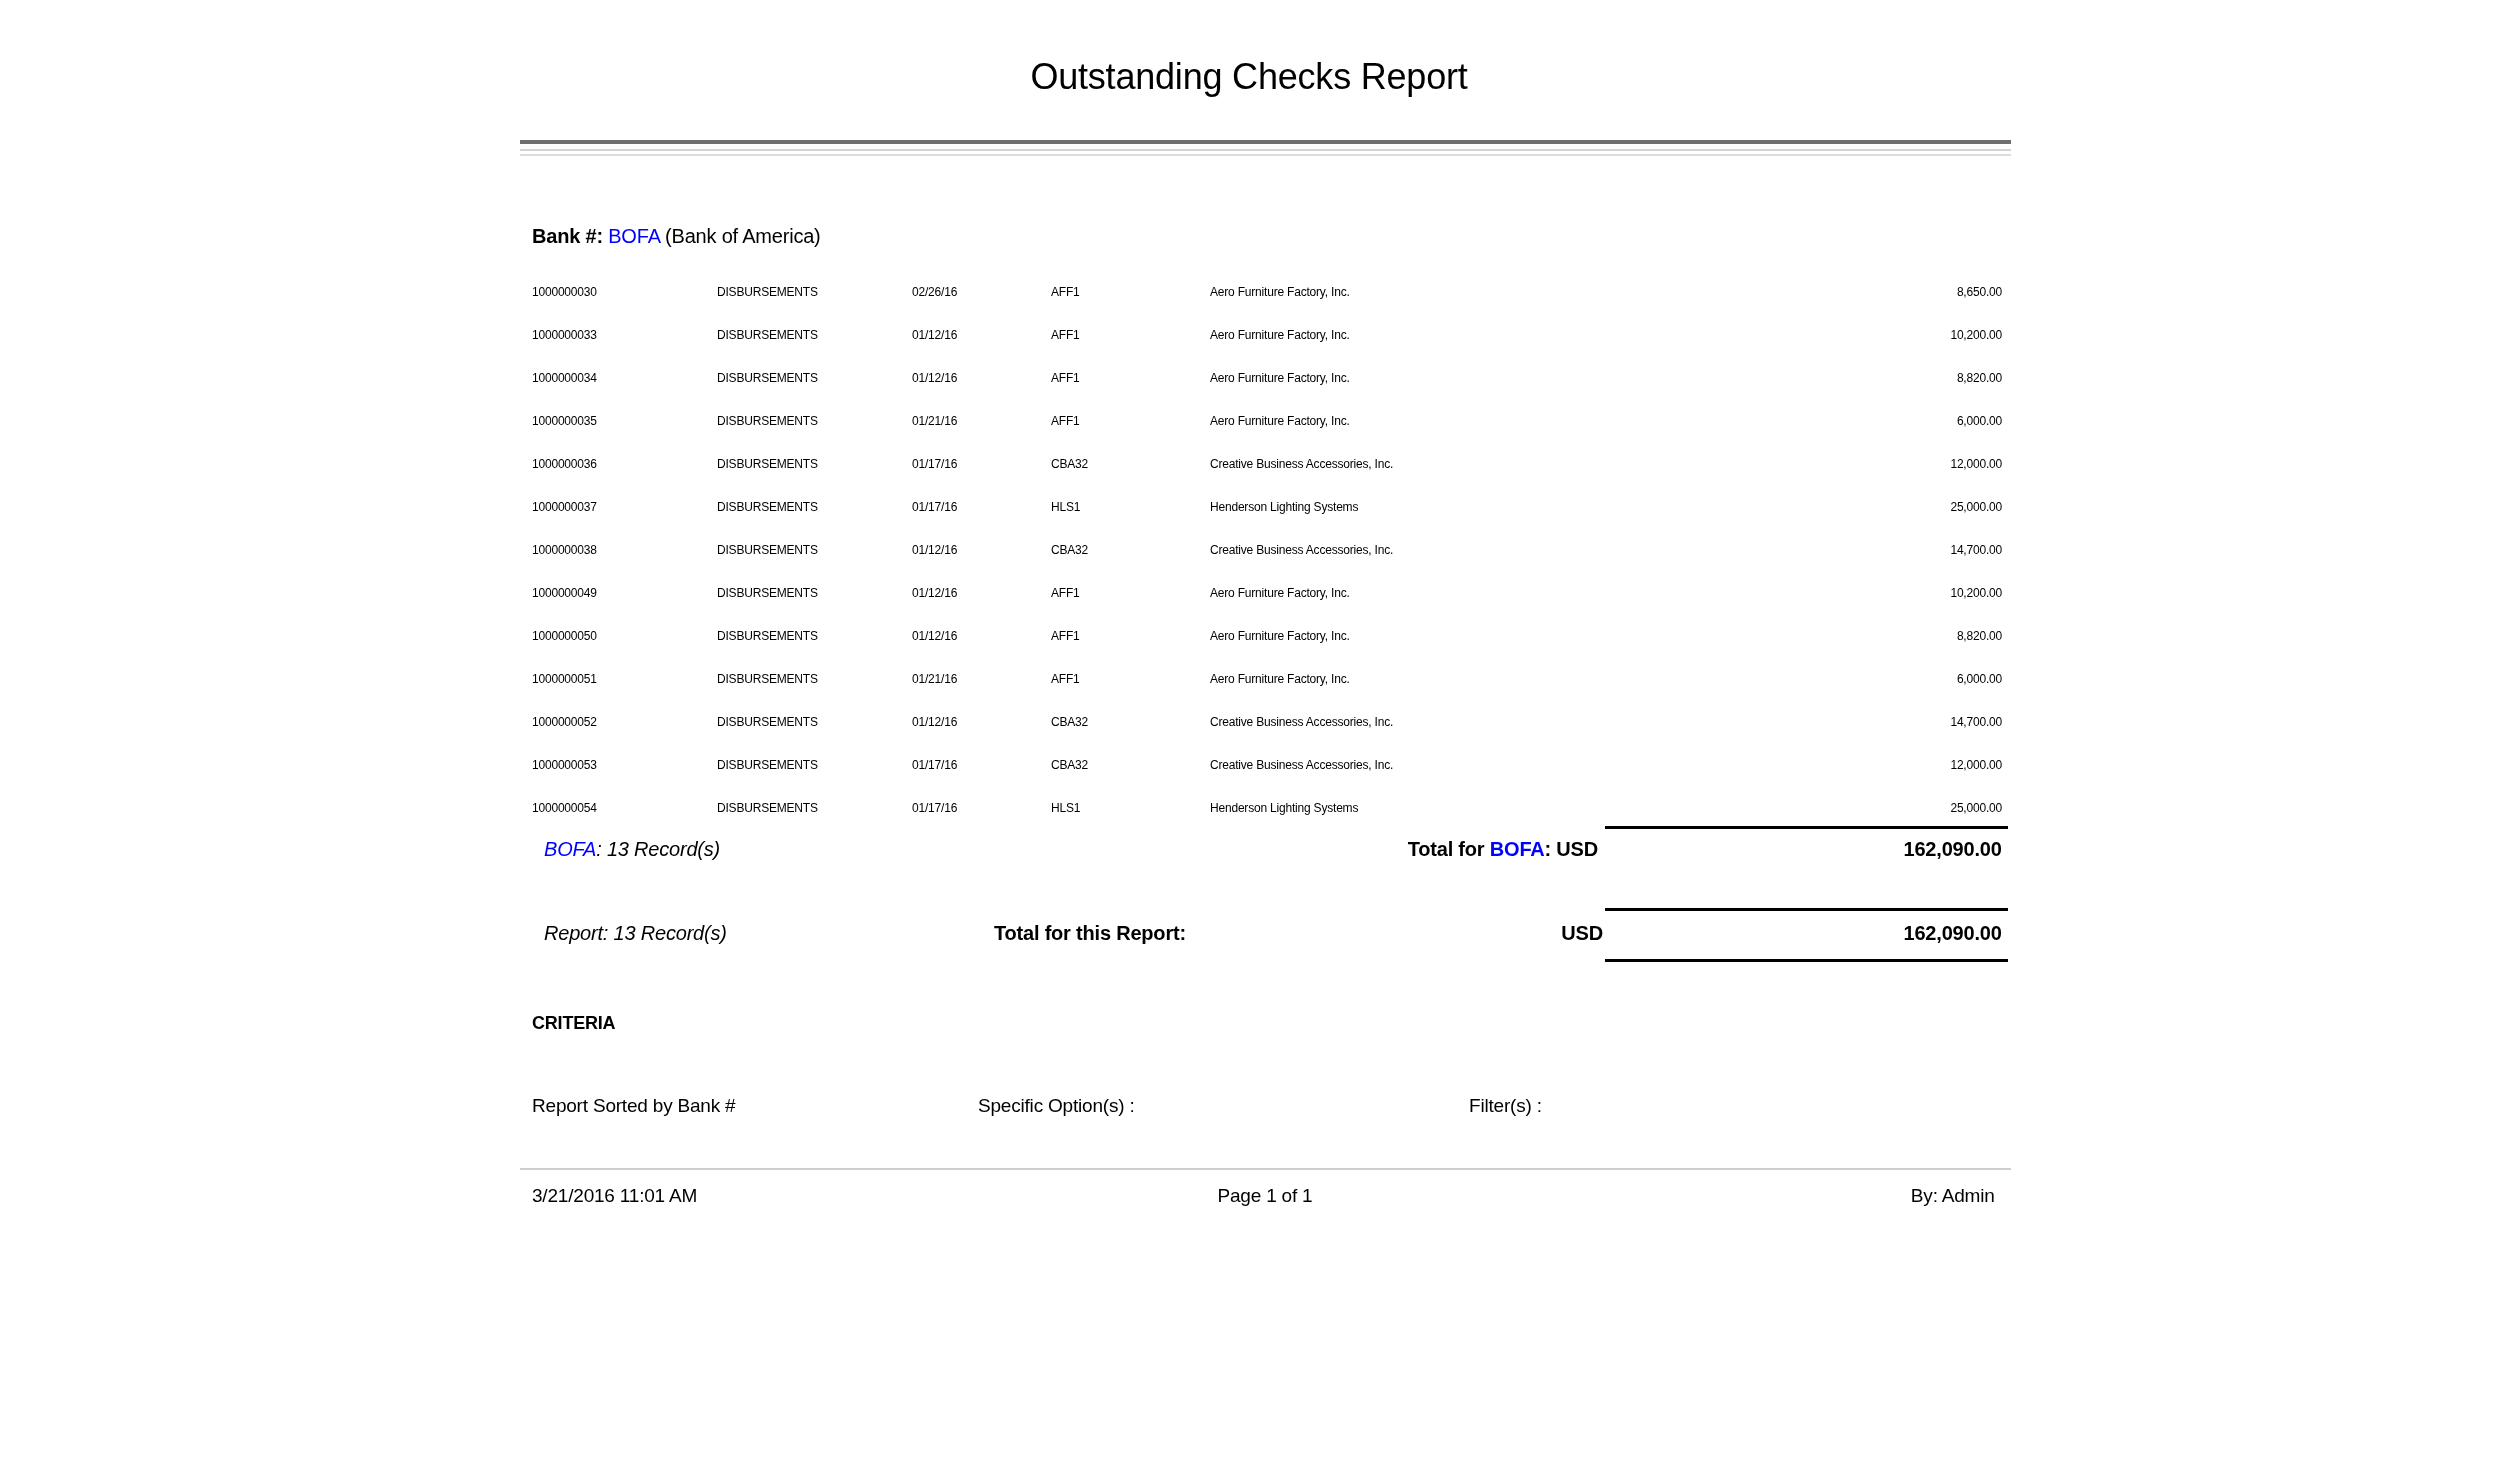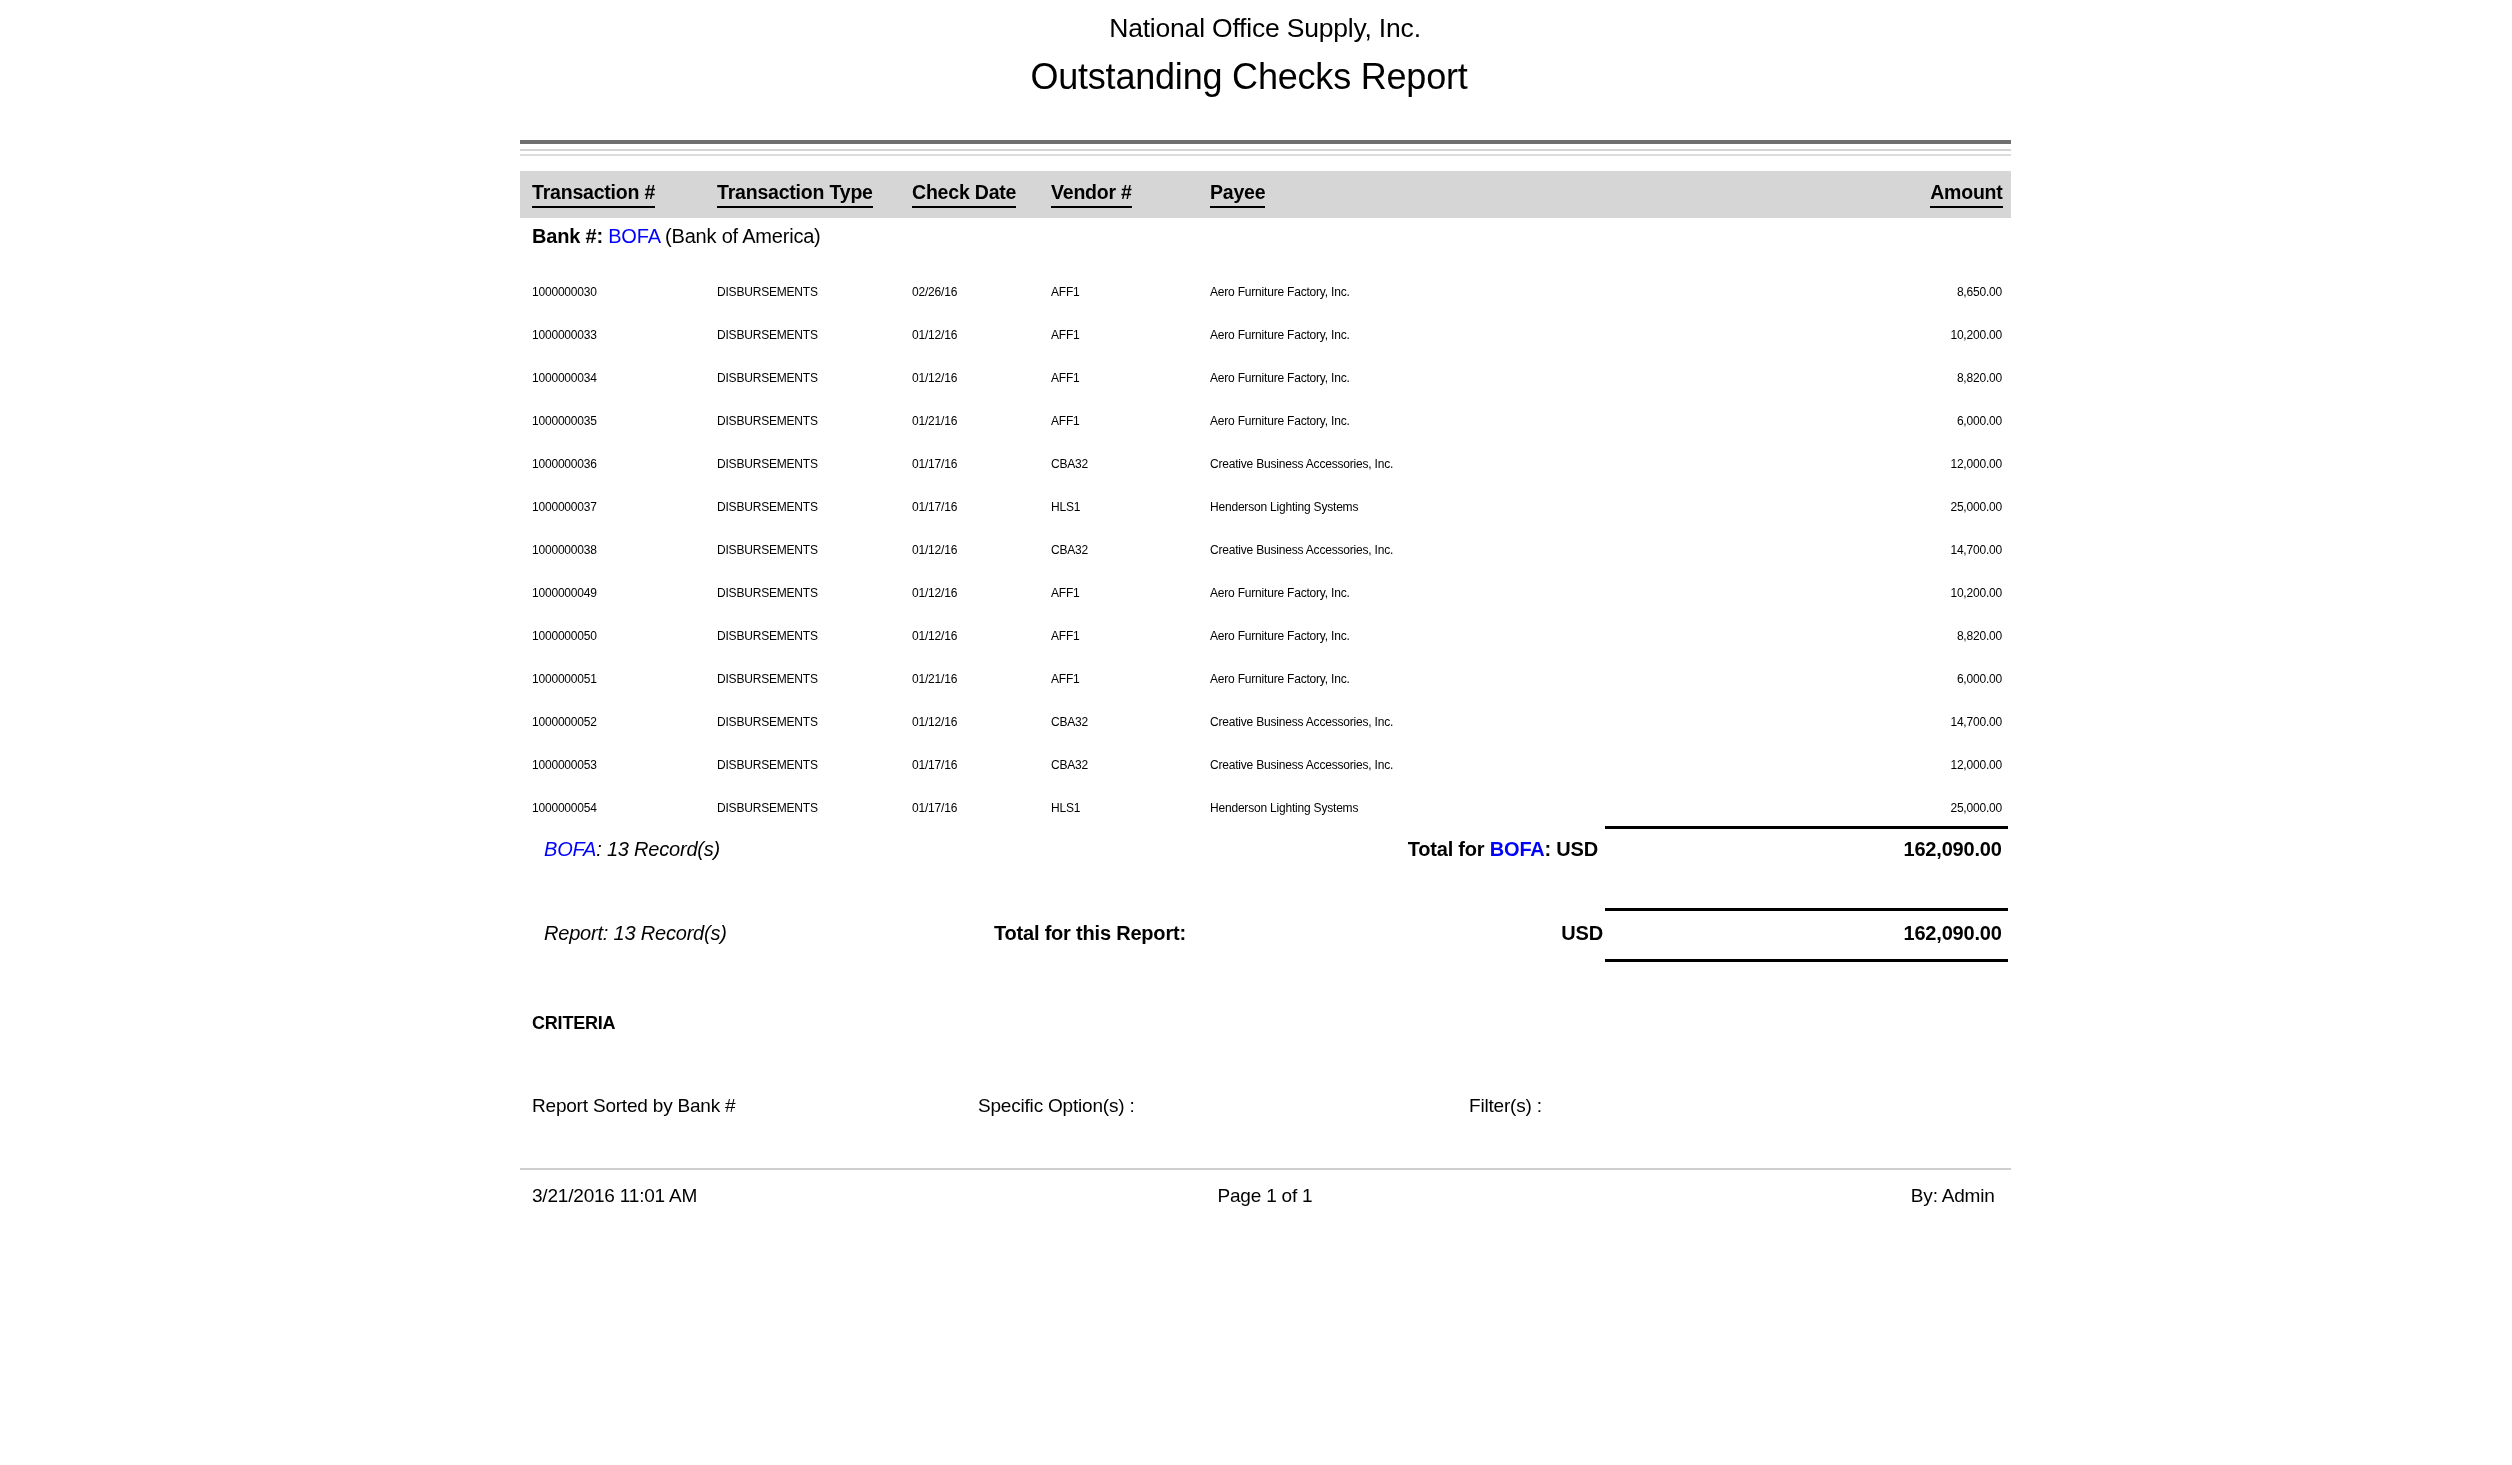--- a/index.html
+++ b/index.html
@@ -142,35 +142,26 @@
   .footer-band > span { position: absolute; top: 0; }
   .foot-date { left: 12px; }
   .foot-page { left: 0; width: 100%; text-align: center; }
   .foot-by   { right: 15.4px; }
 </style>
 </head>
 <body>
 
 <div class="page">
 
-  <div class="company">National Office Supply, Inc.</div>
   <div class="title">Outstanding Checks Report</div>
 
   <div class="rule rule-dark"></div>
   <div class="rule rule-light1"></div>
   <div class="rule rule-light2"></div>
 
-  <div class="header-bar">
-    <div class="hdr c-txn"><span>Transaction #</span></div>
-    <div class="hdr c-type"><span>Transaction Type</span></div>
-    <div class="hdr c-date"><span>Check Date</span></div>
-    <div class="hdr c-vendor"><span>Vendor #</span></div>
-    <div class="hdr c-payee"><span>Payee</span></div>
-    <div class="hdr c-amount"><span>Amount</span></div>
-  </div>
 
   <div class="bank-line">
     <span class="bold">Bank #:</span>
     <span class="blue">BOFA</span>
     <span>(Bank of America)</span>
   </div>
 
   <div class="rows">
     <div class="row">
       <span class="c-txn">1000000030</span>

